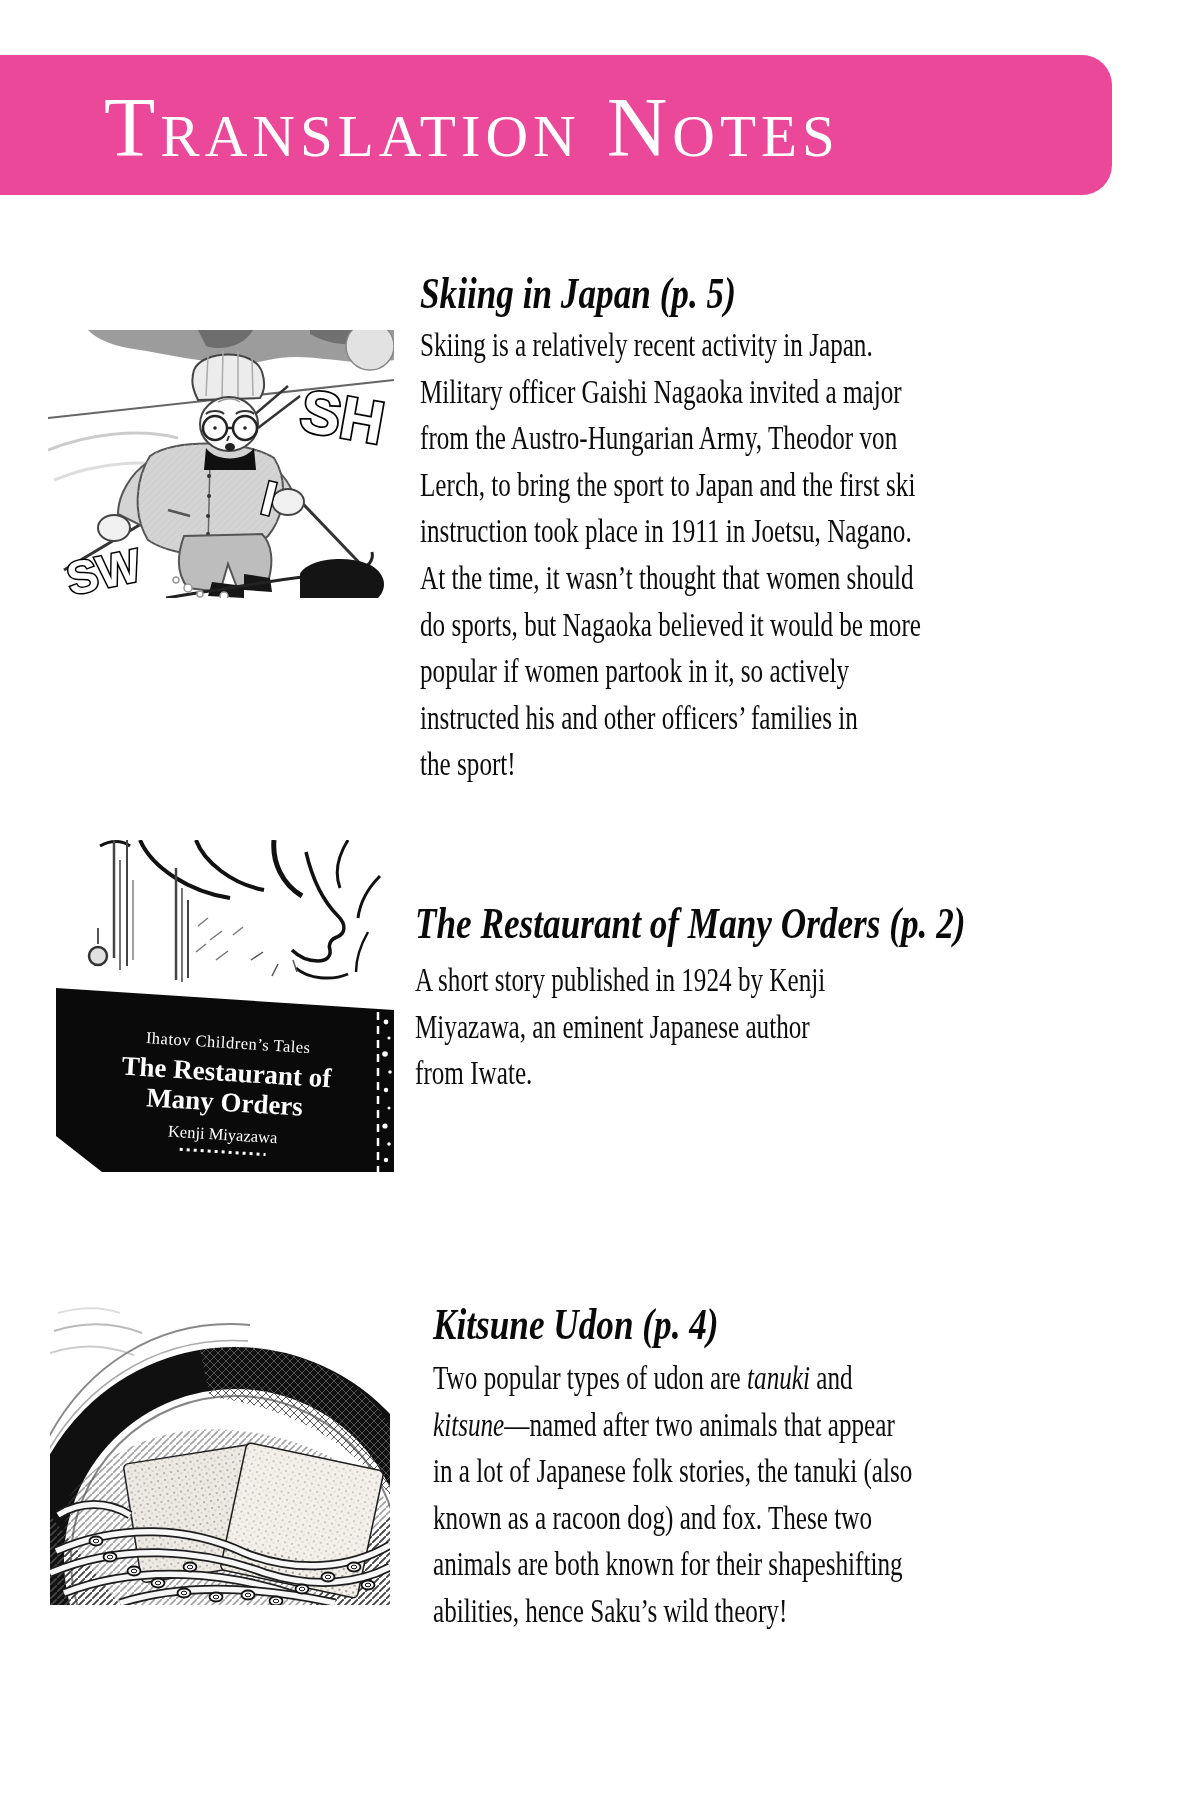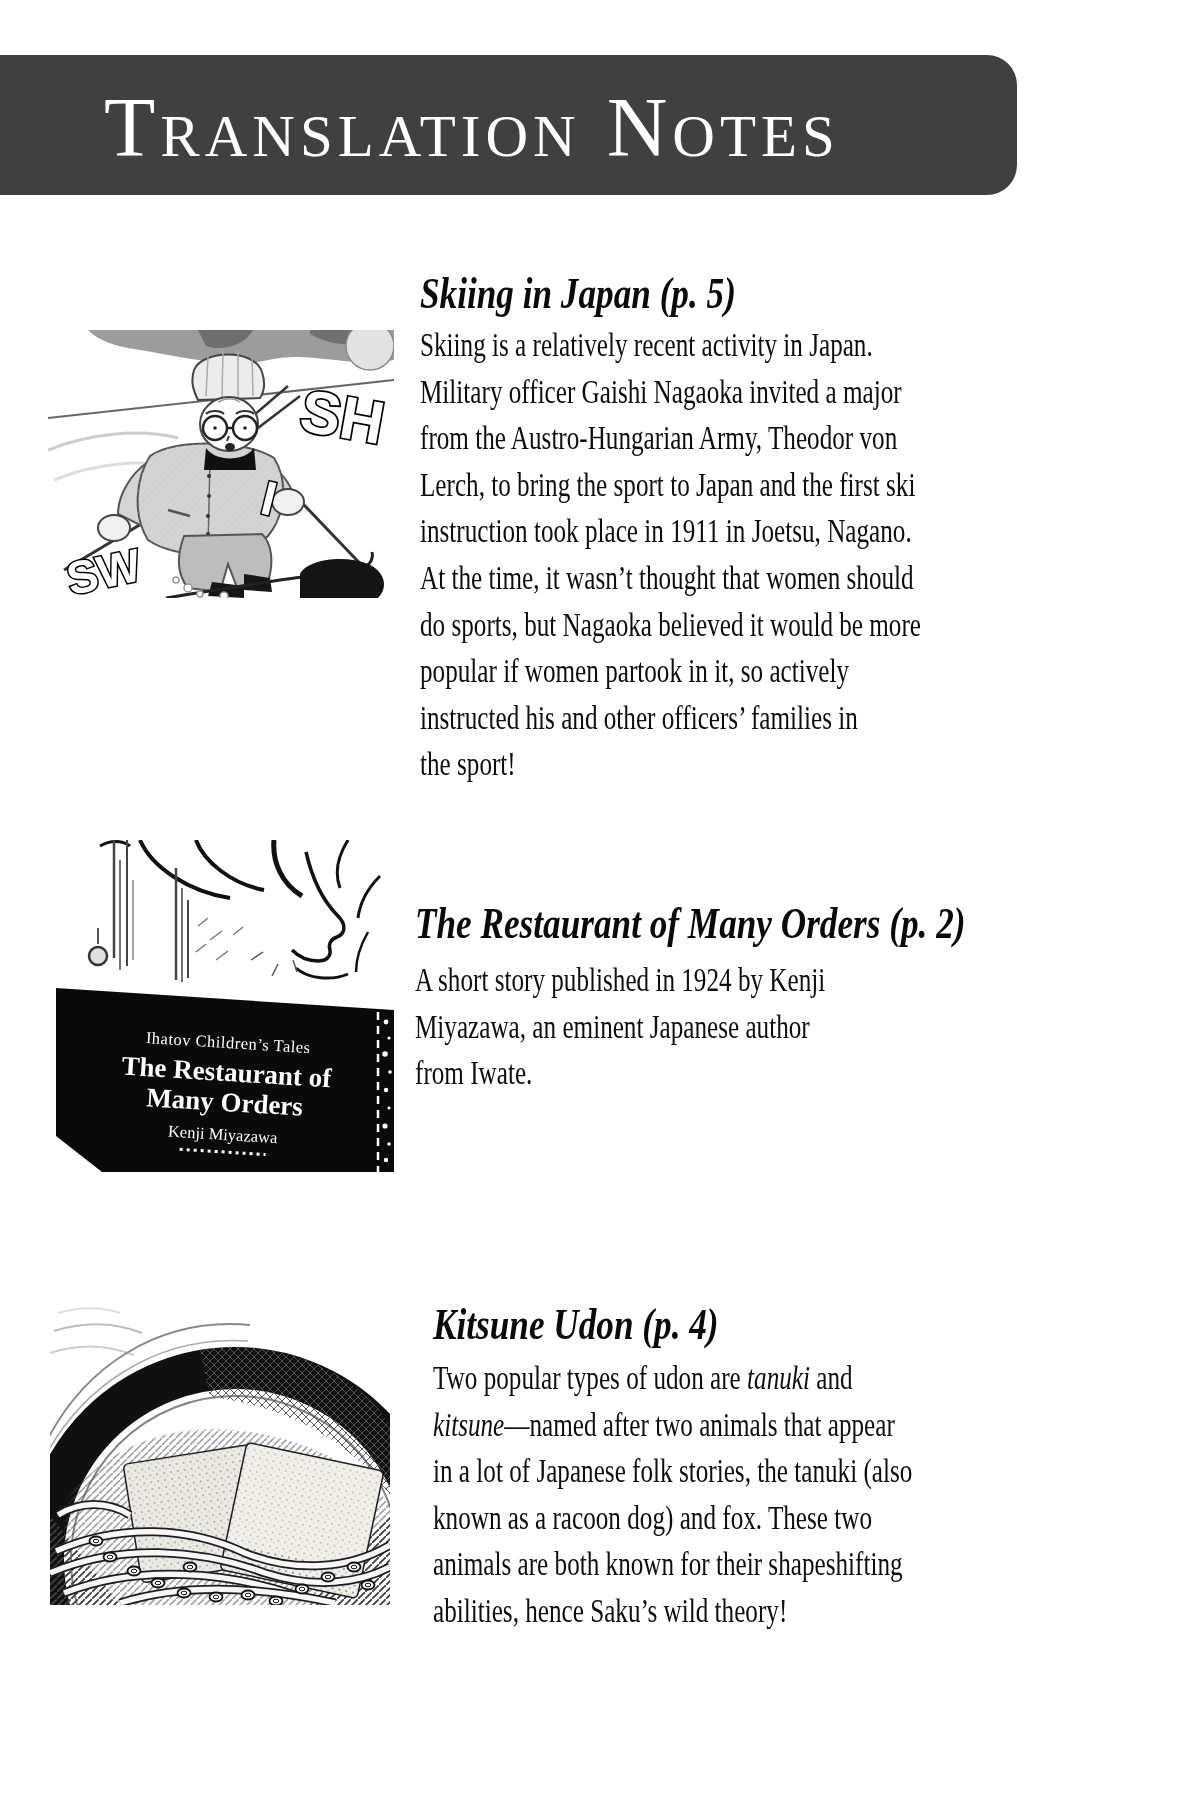--- a/index.html
+++ b/index.html
@@ -1,20 +1,20 @@
 <!DOCTYPE html>
 <html><head>
 <meta charset="utf-8">
 <style>
   html,body{margin:0;padding:0;background:#ffffff;}
   body{width:1200px;height:1800px;position:relative;overflow:hidden;
        font-family:"Liberation Serif",serif;color:#0b0b0b;}
 
-  .banner{position:absolute;left:0;top:55px;width:1017px;height:140px;
-          background:#404040;border-radius:0 30px 30px 0;}
+  .banner{position:absolute;left:0;top:55px;width:1112px;height:140px;
+          background:#ec4899;border-radius:0 30px 30px 0;}
   .banner-title{position:absolute;left:104px;top:0;margin:0;height:140px;
           line-height:146px;font-variant:small-caps;font-weight:normal;
           font-size:84px;letter-spacing:5px;color:#fff;white-space:nowrap;}
 
   .section-heading{position:absolute;margin:0;font-size:44px;font-weight:bold;
           font-style:italic;transform:scaleX(0.8);transform-origin:left top;
           white-space:nowrap;color:#0a0a0a;}
   .body-text{position:absolute;font-size:34px;line-height:46.6px;
           transform:scaleX(0.74);transform-origin:left top;color:#0d0d0d;}
   .body-line{white-space:nowrap;}

